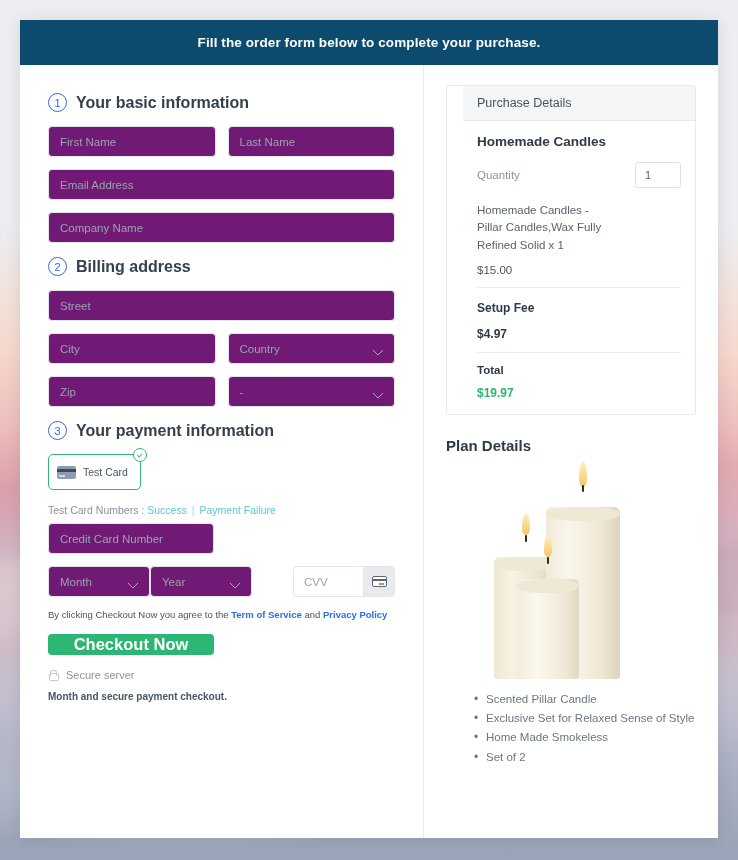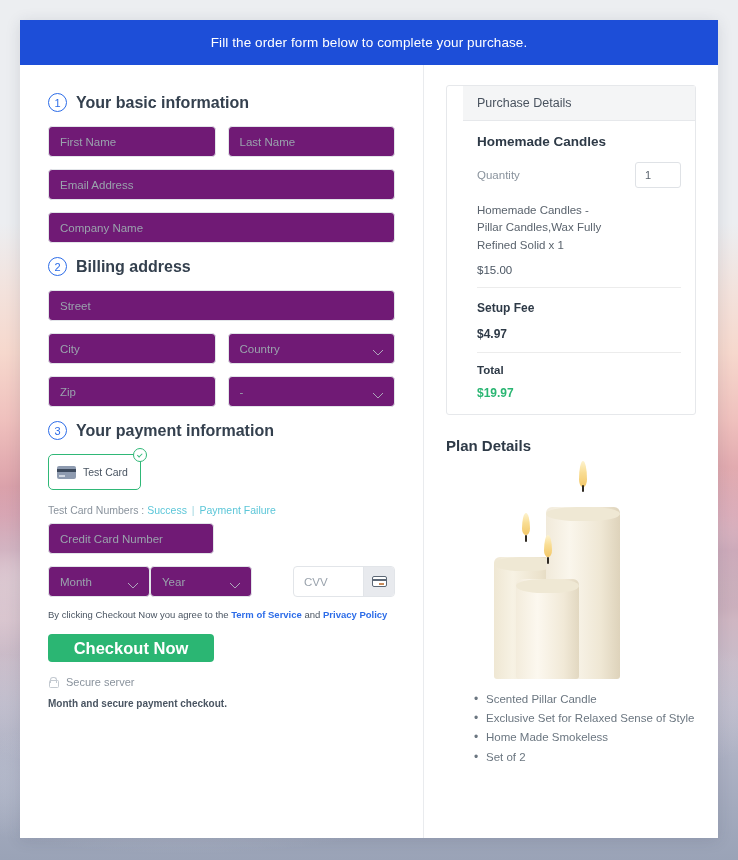--- a/index.html
+++ b/index.html
@@ -48,25 +48,26 @@
     position: absolute;
     left: 20px; top: 20px;
     width: 698px; height: 818px;
     background: #ffffff;
     box-shadow: 0 2px 14px rgba(40,50,70,.13);
     display: flex; flex-direction: column;
     overflow: hidden;
   }
   #banner {
     height: 45px; flex: 0 0 45px;
-    background: #1d4ed8;
+    background: #0c4a6e;
     color: #ffffff;
     display: flex; align-items: center; justify-content: center;
     font-size: 13.5px;
     letter-spacing: .1px;
+    font-weight: bold;
   }
   #body-cols { flex: 1 1 auto; display: flex; min-height: 0; }
 
   
   #form-col {
     width: 404px; flex: 0 0 404px;
     padding: 20px 28px 0 28px;
     border-right: 1px solid #e9ebee;
   }
   .step-head {
@@ -168,21 +169,21 @@
     content:""; position:absolute; right:1.5px; bottom:1.5px; width:5px; height:2px;
     background:#c98b5a;
   }
 
   #terms {
     font-size: 9.5px; color: #4a5562; margin: 4px 0 14px 0;
   }
   #terms .lnk { color: #2c6ce8; font-weight: 600; }
 
   #checkout-btn {
-    width: 166px; height: 28px;
+    width: 166px; height: 21px;
     background: #2bb673; border: none; border-radius: 4px;
     color: #fff; font-size: 16.5px; font-weight: 700;
     font-family: "Liberation Sans", sans-serif;
     display: flex; align-items: center; justify-content: center;
     cursor: pointer;
   }
   #secure-row {
     display: flex; align-items: center; gap: 8px;
     margin: 14px 0 10px 0;
     font-size: 11px; color: #8a939d;

